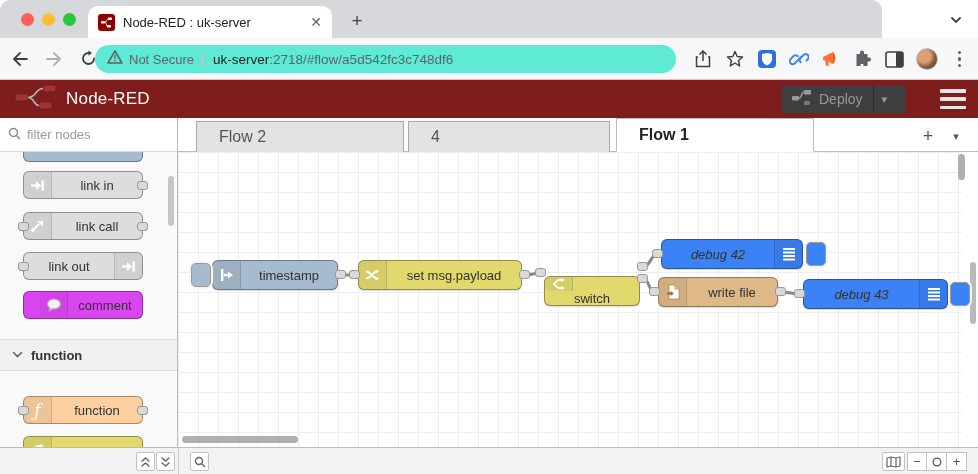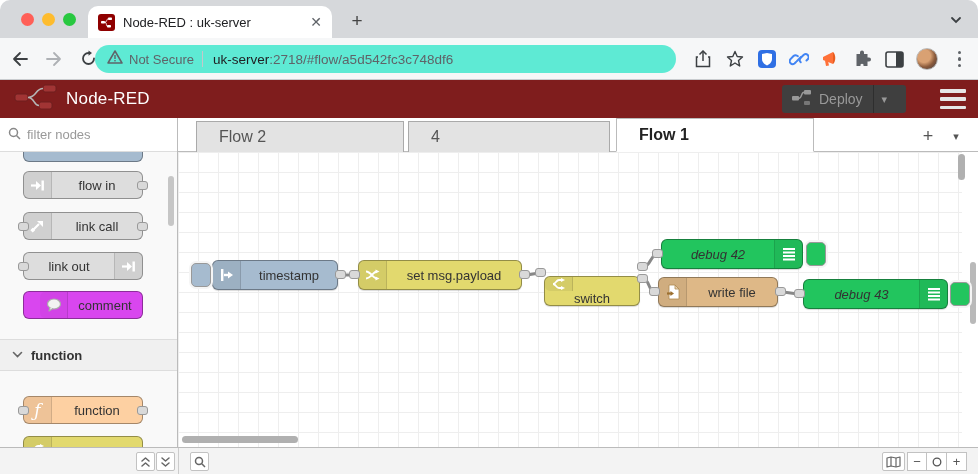--- a/index.html
+++ b/index.html
@@ -1,21 +1,21 @@
 <!DOCTYPE html>
 <html><head>
 <meta charset="utf-8">
 <style>
   * { margin:0; padding:0; box-sizing:border-box; }
   html,body { width:978px; height:474px; overflow:hidden; background:#e0e0e0;
     font-family:"Liberation Sans", sans-serif; }
   .window { position:relative; width:978px; height:474px; background:#fff; overflow:hidden; }
 
   
-  .titlebar { position:absolute; left:0; top:0; width:978px; height:38px; background:#d6d8db;
+  .titlebar { position:absolute; left:0; top:0; width:882px; height:38px; background:#d6d8db;
     border-radius:10px 10px 0 0; }
   .tl { position:absolute; top:13px; width:13px; height:13px; border-radius:50%; }
   .tl.red { left:21px; background:#ff5f57; }
   .tl.yellow { left:42px; background:#febc2e; }
   .tl.green { left:63px; background:#28c840; }
   .btab { position:absolute; left:88px; top:6px; width:244px; height:32px; background:#fff;
     border-radius:10px 10px 0 0; display:flex; align-items:center; padding:0 10px; }
   .btab .favicon { width:17px; height:17px; border-radius:3px; background:#8f0000; margin-right:8px;
     display:flex; align-items:center; justify-content:center; flex:0 0 auto; }
   .btab .title { font-size:13px; color:#202124; white-space:nowrap; overflow:hidden; flex:1; }
@@ -114,21 +114,21 @@
   .node .icon-region.right { border-left:1px solid rgba(0,0,0,.12); border-radius:0 5px 5px 0; }
   .node .nlabel { flex:1; display:flex; align-items:center; justify-content:center;
     padding:0 8px; white-space:nowrap; }
   .node .nlabel.italic { font-style:italic; }
   .port { position:absolute; width:11px; height:9px; background:#d9d9d9; border:1px solid #999;
     border-radius:3px; z-index:3; }
   .nbtn { position:absolute; width:20px; height:24px; border:1px solid #999; border-radius:5px;
     box-shadow:0 0 0 2px #f5f5f5; z-index:1; }
 
   .c-inject { background:#a6bbcf; } .c-yellow { background:#e2d96e; }
-  .c-green { background:#22c55e; } .c-tan { background:#deb887; }
+  .c-green { background:#3b82f6; } .c-tan { background:#deb887; }
   .c-orange { background:#fdd0a2; } .c-gray { background:#ddd; }
   .c-white { background:#d946ef;padding-left:16px; }
 
   .hscroll { position:absolute; left:4px; top:284px; width:116px; height:7px; background:#b0b0b0; border-radius:4px; }
   .vscroll { position:absolute; left:780px; top:2px; width:7px; height:26px; background:#b0b0b0; border-radius:4px; }
 
   
   .footer { position:absolute; left:0; top:447px; width:978px; height:27px; background:#f3f3f3;
     border-top:1px solid #bbb; }
   .footer .fdiv { position:absolute; left:178px; top:0; width:1px; height:27px; background:#ccc; }
@@ -301,21 +301,21 @@
         <div class="pnode c-inject" style="top:-14px; height:24px;"></div>
 
         <div class="pnode c-gray" style="top:19px;">
           <span class="picon left">
             <svg width="15" height="13" viewBox="0 0 15 13">
                 <path d="M1,6.5 L8,6.5" stroke="#fff" stroke-width="2.2"></path>
                 <path d="M6,2 L11,6.5 L6,11 Z" fill="#fff"></path>
                 <rect x="11.5" y="1.5" width="2.4" height="10" fill="#fff"></rect>
               </svg>
           </span>
-          <span class="plabel">flow in</span>
+          <span class="plabel">link in</span>
           <span class="pport out"></span>
         </div>
 
         <div class="pnode c-gray" style="top:60px;">
           <span class="picon left">
             <svg width="15" height="13" viewBox="0 0 15 13">
                 <path d="M2,11 L9,4" stroke="#fff" stroke-width="2.2"></path>
                 <path d="M7,1 L13,1 L13,7 Z" fill="#fff"></path>
                 <rect x="1" y="8.5" width="3.4" height="3.4" fill="#fff" transform="rotate(45 2.7 10.2)"></rect>
               </svg>

